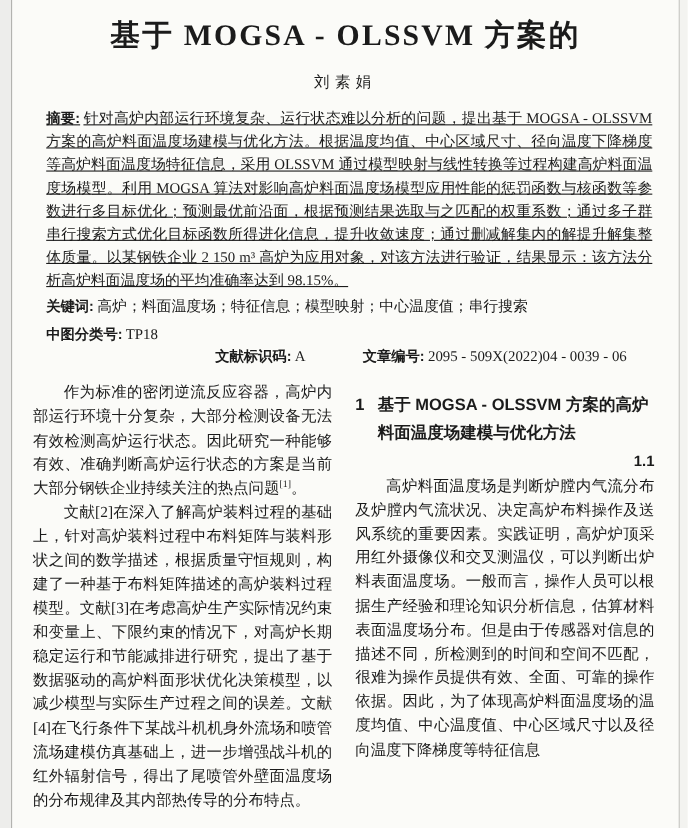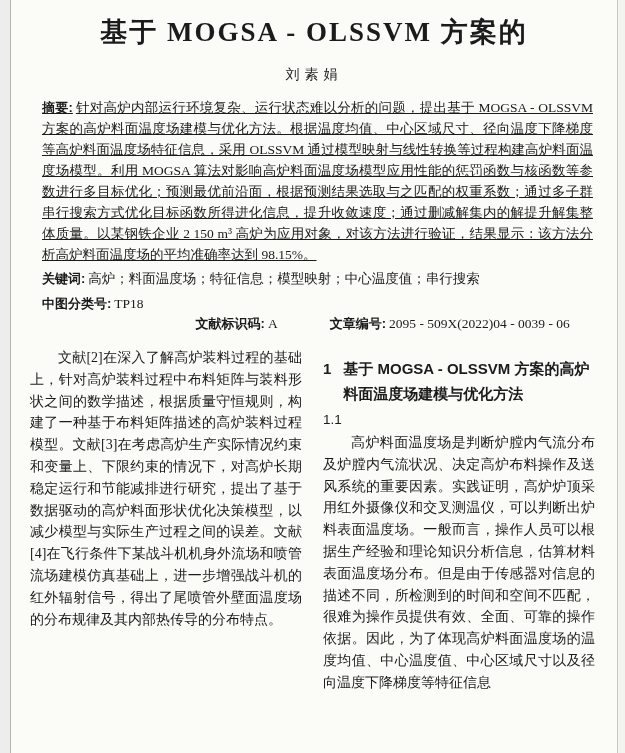--- a/index.html
+++ b/index.html
@@ -42,21 +42,21 @@
   .col { width: 272px; font-size: 14px; line-height: 21.8px; text-align: justify; }
   .col p { margin: 0; }
   .indent { text-indent: 2em; }
   sup { font-size: 9px; line-height: 0; }
 
   .h-sec { display: flex; gap: 12px; margin: 9px 0 3px;
            font-family: "Liberation Sans", "DejaVu Sans", sans-serif;
            font-weight: bold; font-size: 15px; line-height: 25px; text-align: left; }
   .h-sub { display: flex; gap: 3px; margin: 1px 0 1px;
            font-family: "Liberation Sans", "DejaVu Sans", sans-serif;
-           font-weight: normal; font-size: 13.5px; line-height: 22px; text-align: left; }
+           font-weight: bold; font-size: 13.5px; line-height: 22px; text-align: left; justify-content: flex-end; }
   .h-num { flex: 0 0 auto; }
   .h-txt { flex: 1 1 auto; }
 </style>
 </head>
 <body>
 
 <div class="page">
   <div class="scan-edge-left"></div>
   <div class="scan-edge-right"></div>
 
@@ -75,20 +75,21 @@
       <p class="meta">
         <span class="meta-item"><b class="lbl">中图分类号:</b><span>TP18</span></span>
         <span class="meta-item"><b class="lbl">文献标识码:</b><span>A</span></span>
         <span class="meta-item"><b class="lbl">文章编号:</b><span>2095 - 509X(2022)04 - 0039 - 06</span></span>
       </p>
     </div>
 
     <div class="columns">
 
       <div class="col">
+        <p class="indent"><span>作为标准的密闭逆流反应容器，高炉内部运行环境十分复杂，大部分检测设备无法有效检测高炉运行状态。因此研究一种能够有效、准确判断高炉运行状态的方案是当前大部分钢铁企业持续关注的热点问题</span><sup>[1]</sup><span>。</span></p>
         <p class="indent">文献[2]在深入了解高炉装料过程的基础上，针对高炉装料过程中布料矩阵与装料形状之间的数学描述，根据质量守恒规则，构建了一种基于布料矩阵描述的高炉装料过程模型。文献[3]在考虑高炉生产实际情况约束和变量上、下限约束的情况下，对高炉长期稳定运行和节能减排进行研究，提出了基于数据驱动的高炉料面形状优化决策模型，以减少模型与实际生产过程之间的误差。文献[4]在飞行条件下某战斗机机身外流场和喷管流场建模仿真基础上，进一步增强战斗机的红外辐射信号，得出了尾喷管外壁面温度场的分布规律及其内部热传导的分布特点。</p>
 
       </div>
 
       <div class="col">
         <h2 class="h-sec">
             <span class="h-num">1</span>
             <span class="h-txt">基于 MOGSA - OLSSVM 方案的高炉料面温度场建模与优化方法</span>
           </h2>
         <h3 class="h-sub">

